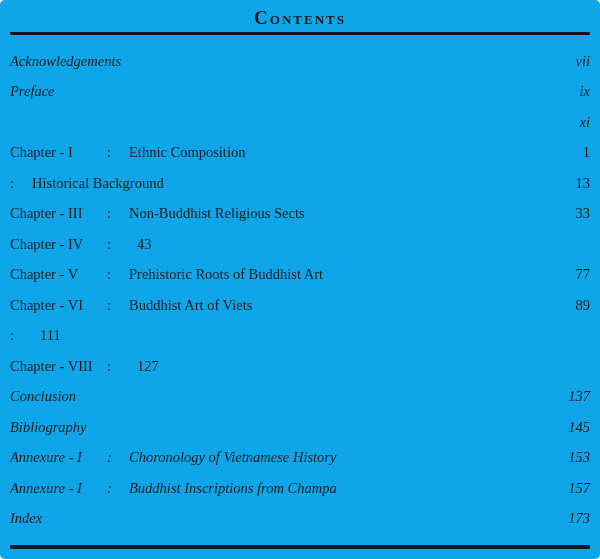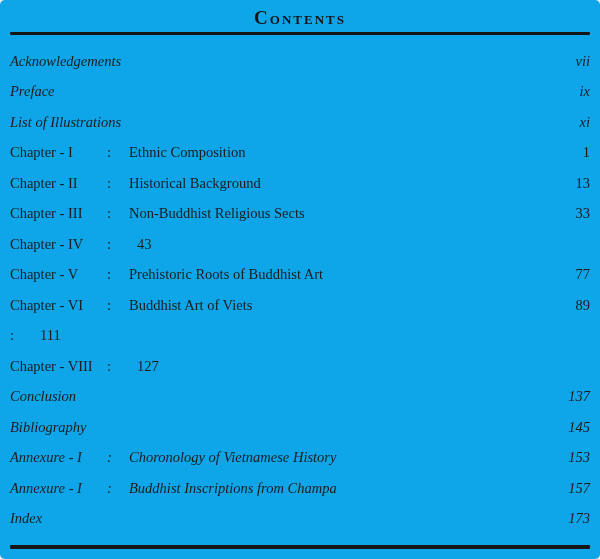--- a/index.html
+++ b/index.html
@@ -112,35 +112,33 @@
   </div>
 
   <div class="row italic no-chapter">
     <span class="label">Preface</span>
 
     <span class="entry-title"></span>
     <span class="pageno">ix</span>
   </div>
 
   <div class="row italic no-chapter">
-    <span class="label">List of Illustrations</span>
 
     <span class="entry-title"></span>
     <span class="pageno">xi</span>
   </div>
 
   <div class="row">
     <span class="label">Chapter - I</span>
     <span class="sep">:</span>
     <span class="entry-title">Ethnic Composition</span>
     <span class="pageno">1</span>
   </div>
 
   <div class="row">
-    <span class="label">Chapter - II</span>
     <span class="sep">:</span>
     <span class="entry-title">Historical Background</span>
     <span class="pageno">13</span>
   </div>
 
   <div class="row">
     <span class="label">Chapter - III</span>
     <span class="sep">:</span>
     <span class="entry-title">Non-Buddhist Religious Sects</span>
     <span class="pageno">33</span>

